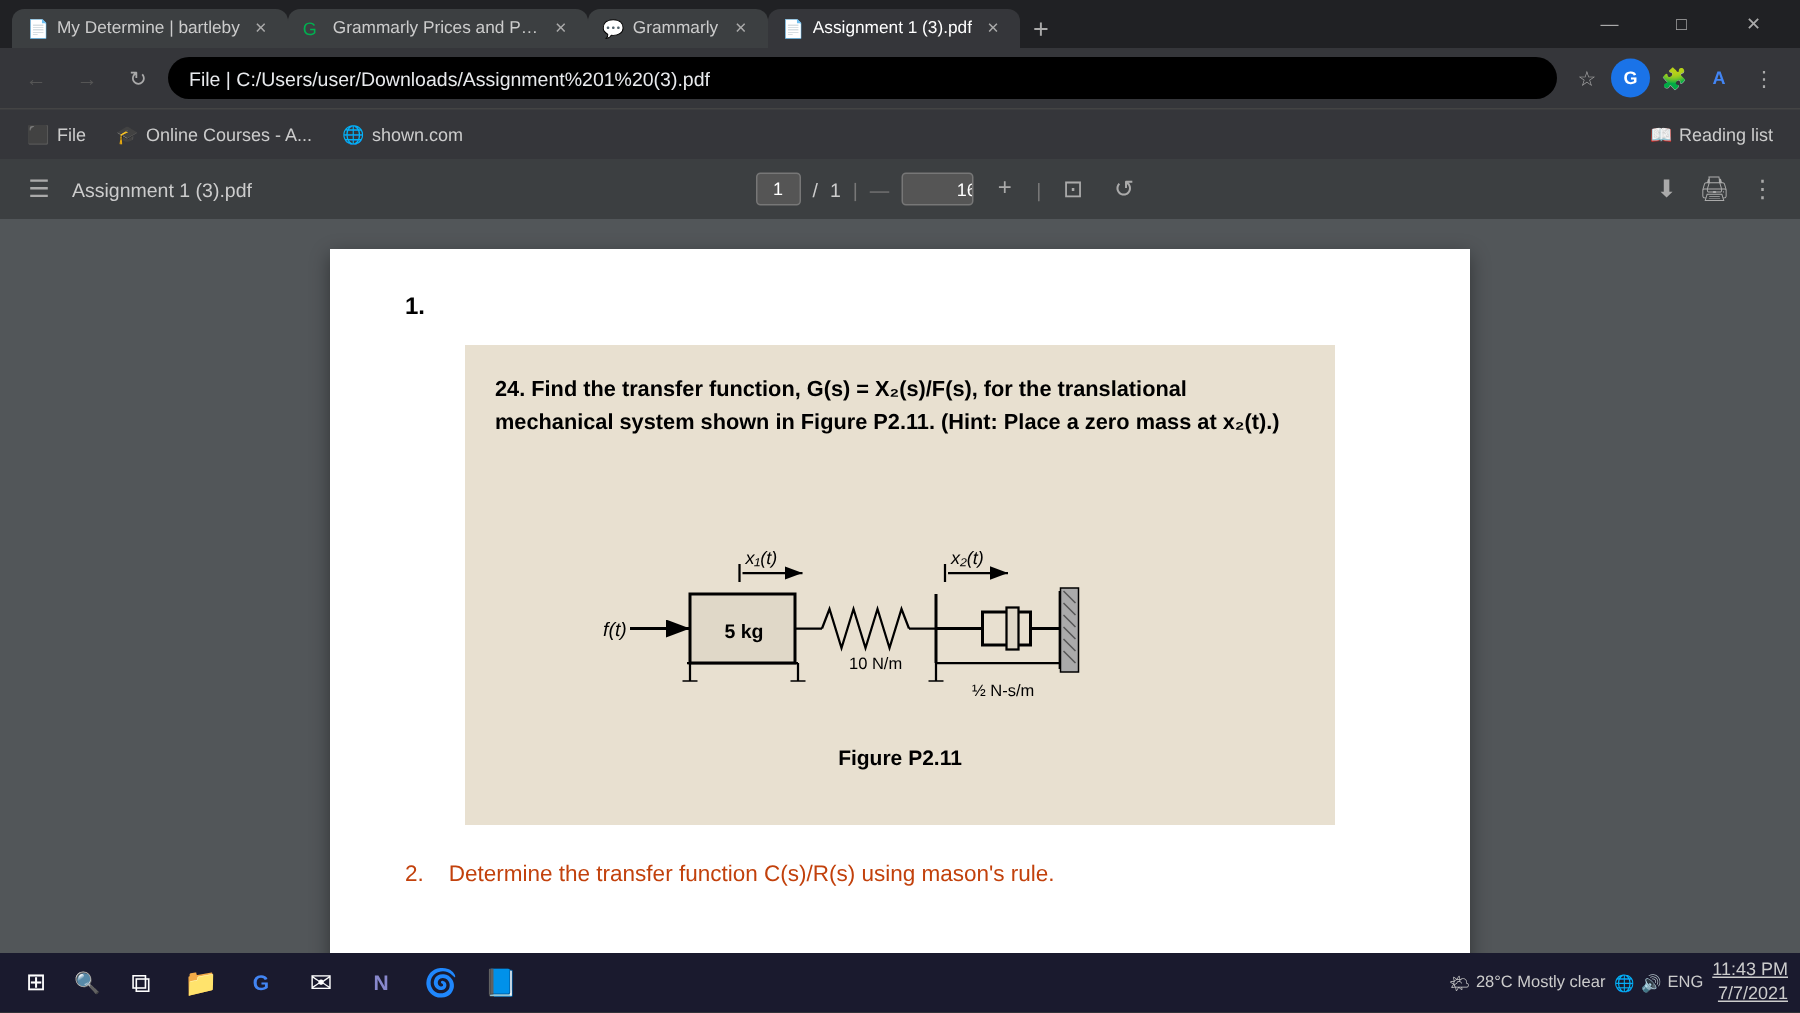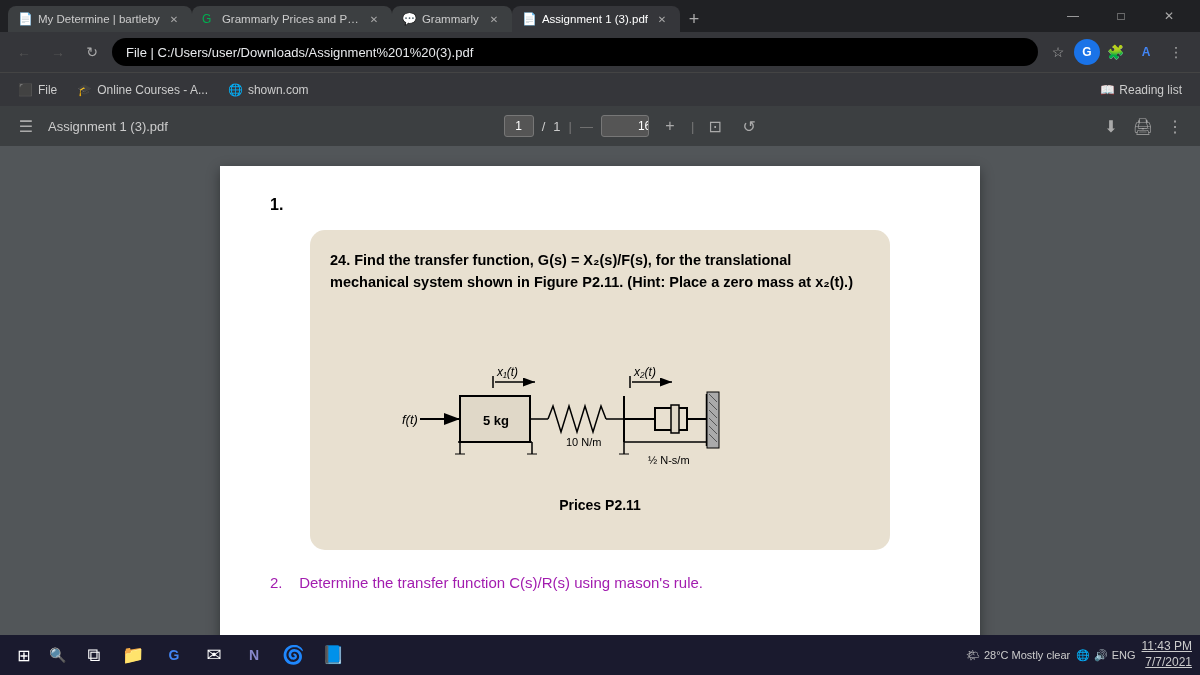--- a/index.html
+++ b/index.html
@@ -296,21 +296,20 @@
       min-height: 320px;
       margin: 0 auto;
       background: #e8e0d0;
       display: flex;
       flex-direction: column;
       align-items: center;
       justify-content: flex-start;
       padding: 20px;
       position: relative;
       overflow: hidden;
-      border-radius: 15px;
     }
     .question-text {
       font-size: 14.5px;
       font-weight: bold;
       line-height: 1.5;
       color: #000;
       text-align: left;
       width: 100%;
       margin-bottom: 20px;
     }
@@ -323,21 +322,21 @@
     .figure-caption {
       text-align: center;
       font-size: 14px;
       font-weight: bold;
       color: #000;
       margin-top: 8px;
     }
     .question-2 {
       margin-top: 24px;
       font-size: 15px;
-      color: #a21caf;
+      color: #c2410c;
     }
 
     
     .pdf-content::-webkit-scrollbar { width: 8px; }
     .pdf-content::-webkit-scrollbar-track { background: #444; }
     .pdf-content::-webkit-scrollbar-thumb { background: #777; border-radius: 4px; }
 
     
     .taskbar {
       height: 40px;
@@ -561,21 +560,21 @@
             <line x1="329" y1="110" x2="337" y2="118" stroke="#555" stroke-width="1"></line>
 
             <line x1="244" y1="118" x2="327" y2="118" stroke="#000" stroke-width="1.5"></line>
             <line x1="244" y1="118" x2="244" y2="130" stroke="#000" stroke-width="1.5"></line>
             <line x1="239" y1="130" x2="249" y2="130" stroke="#000" stroke-width="1"></line>
 
             <text x="268" y="140" font-size="11" fill="#000">½ N-s/m</text>
           </svg>
         </div>
 
-        <div class="figure-caption">Prices P2.11</div>
+        <div class="figure-caption">Figure P2.11</div>
       </div>
 
       <div class="question-2">
         <span>2.</span>
         &nbsp;&nbsp;
         <span>Determine the transfer function C(s)/R(s) using mason's rule.</span>
       </div>
 
     </div>
   </div>

